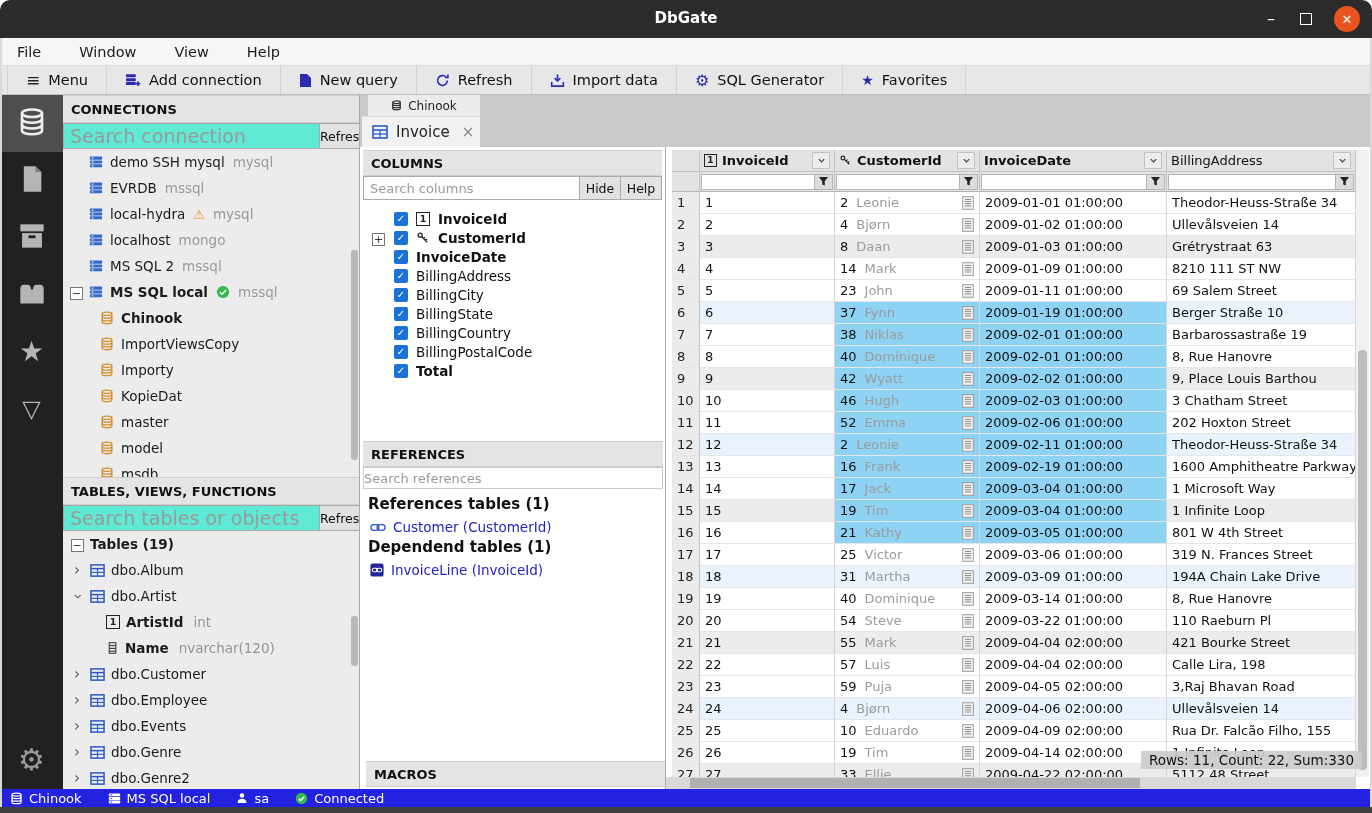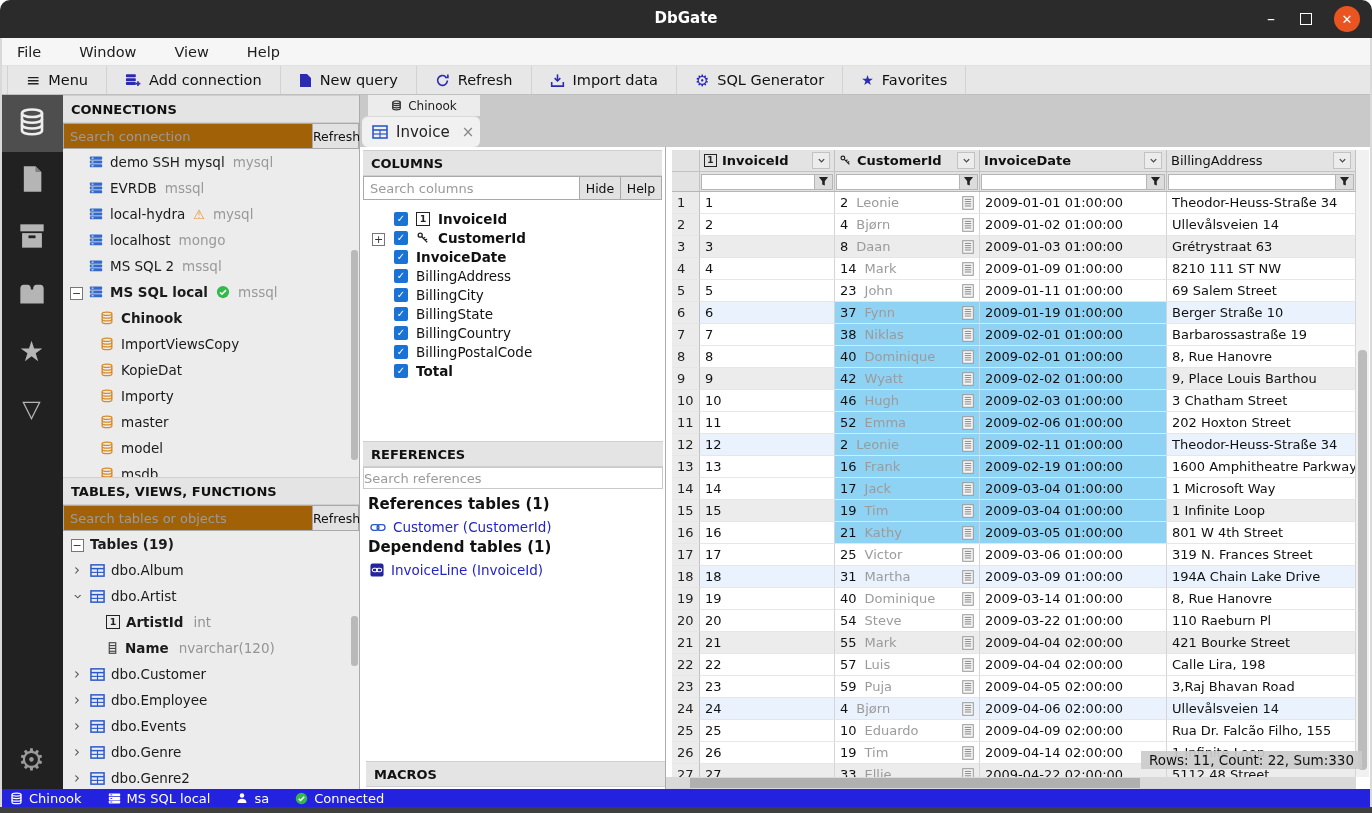--- a/index.html
+++ b/index.html
@@ -37,21 +37,21 @@
   .railitem.active { background:#4e4e4e; }
   .railglyph { color:#b5b5b5; font-size:28px; line-height:1; }
   .railgear { position:absolute; left:0; bottom:14px; width:63px; display:flex; justify-content:center; }
 
   
   .leftpanel { position:absolute; left:63px; top:95px; width:297px; height:694px; background:#ececec;
                border-right:1px solid #ababab; overflow:hidden; }
   .sechead { background:#e4e4e4; border-top:1px solid #cfcfcf; border-bottom:1px solid #cfcfcf;
              font-size:13px; font-weight:bold; color:#111; padding:6px 8px; height:28px; }
   .searchrow { display:flex; height:26px; }
-  .searchrow input { flex:1; border:1px solid #a9a9a9; background:#a16207; font-size:13px; padding:0 6px; color:#222; }
+  .searchrow input { flex:1; border:1px solid #a9a9a9; background:#5eead4; font-size:19px; padding:0 6px; color:#222; }
   .searchrow input::placeholder { color:#9a9a9a; }
   .refreshbtn { width:46px; background:#e2e2e2; border:1px solid #a9a9a9; border-left:none; font-size:12.5px; color:#111; }
   .connlist { height:328px; overflow:hidden; position:relative; }
   .crow { display:flex; align-items:center; height:26px; padding-left:7px; font-size:13.5px; color:#1b1b1b; }
   .crow .slotexp { width:13px; margin-right:6px; flex:none; }
   .expsq { display:inline-block; width:13px; height:13px; border:1px solid #777; background:#fff; color:#333;
            font-size:11px; line-height:11px; text-align:center; }
   .crow .cicon { margin-right:7px; display:flex; flex:none; }
   .crow .cname.bold { font-weight:bold; }
   .engine { color:#999; margin-left:8px; }
@@ -70,21 +70,21 @@
   .arr.d { transform:rotate(90deg); }
   .tname.bold { font-weight:bold; }
   .ttype { color:#949494; margin-left:4px; }
 
   
   .mainarea { position:absolute; left:360px; top:95px; width:1012px; height:52px; background:#c9c9c9; }
   .grouptab { position:absolute; left:8px; top:0; width:112px; height:21px; background:#ececec;
               display:flex; align-items:center; justify-content:center; gap:6px; font-size:12px; color:#222; }
   .filetab { position:absolute; left:2px; top:21px; width:118px; height:31px; background:#f1f1f1;
              display:flex; align-items:center; gap:8px; padding:0 10px; font-size:15px; color:#222;
-             border-top:1px solid #dadada;border-radius:6px; }
+             border-top:1px solid #dadada; }
   .tabclose { color:#888; font-size:15px; margin-left:4px; }
 
   
   .colmgr { position:absolute; left:360px; top:147px; width:306px; height:642px; background:#fff;
             border-right:1px solid #ababab; overflow:hidden; }
   .colmgr .sechead { margin:3px 3px 0 3px; height:26px; padding:5px 8px; }
   .colsearchrow { display:flex; height:24px; margin:0 3px; }
   .colsearchrow input { flex:1; border:1px solid #a9a9a9; font-size:13px; padding:0 6px; }
   .colsearchrow input::placeholder { color:#9a9a9a; }
   .minibtn { width:41px; background:#e2e2e2; border:1px solid #a9a9a9; border-left:none; font-size:12.5px; color:#111; }
@@ -429,33 +429,33 @@
 
           <div class="dbrow">
             <span class="cicon">
               <svg width="14" height="14" viewBox="0 0 16 16" fill="none" stroke="#d78a28" stroke-width="1.5">
                 <ellipse cx="8" cy="3.2" rx="5.5" ry="1.9"></ellipse>
                 <path d="M2.5 3.2v3.1c0 1 2.5 1.9 5.5 1.9s5.5-.9 5.5-1.9V3.2"></path>
                 <path d="M2.5 6.3v3.1c0 1 2.5 1.9 5.5 1.9s5.5-.9 5.5-1.9V6.3"></path>
                 <path d="M2.5 9.4v3.1c0 1 2.5 1.9 5.5 1.9s5.5-.9 5.5-1.9V9.4"></path>
               </svg>
             </span>
-            <span class="cname">KopieDat</span>
+            <span class="cname">Importy</span>
           </div>
 
           <div class="dbrow">
             <span class="cicon">
               <svg width="14" height="14" viewBox="0 0 16 16" fill="none" stroke="#d78a28" stroke-width="1.5">
                 <ellipse cx="8" cy="3.2" rx="5.5" ry="1.9"></ellipse>
                 <path d="M2.5 3.2v3.1c0 1 2.5 1.9 5.5 1.9s5.5-.9 5.5-1.9V3.2"></path>
                 <path d="M2.5 6.3v3.1c0 1 2.5 1.9 5.5 1.9s5.5-.9 5.5-1.9V6.3"></path>
                 <path d="M2.5 9.4v3.1c0 1 2.5 1.9 5.5 1.9s5.5-.9 5.5-1.9V9.4"></path>
               </svg>
             </span>
-            <span class="cname">Importy</span>
+            <span class="cname">KopieDat</span>
           </div>
 
           <div class="dbrow">
             <span class="cicon">
               <svg width="14" height="14" viewBox="0 0 16 16" fill="none" stroke="#d78a28" stroke-width="1.5">
                 <ellipse cx="8" cy="3.2" rx="5.5" ry="1.9"></ellipse>
                 <path d="M2.5 3.2v3.1c0 1 2.5 1.9 5.5 1.9s5.5-.9 5.5-1.9V3.2"></path>
                 <path d="M2.5 6.3v3.1c0 1 2.5 1.9 5.5 1.9s5.5-.9 5.5-1.9V6.3"></path>
                 <path d="M2.5 9.4v3.1c0 1 2.5 1.9 5.5 1.9s5.5-.9 5.5-1.9V9.4"></path>
               </svg>

